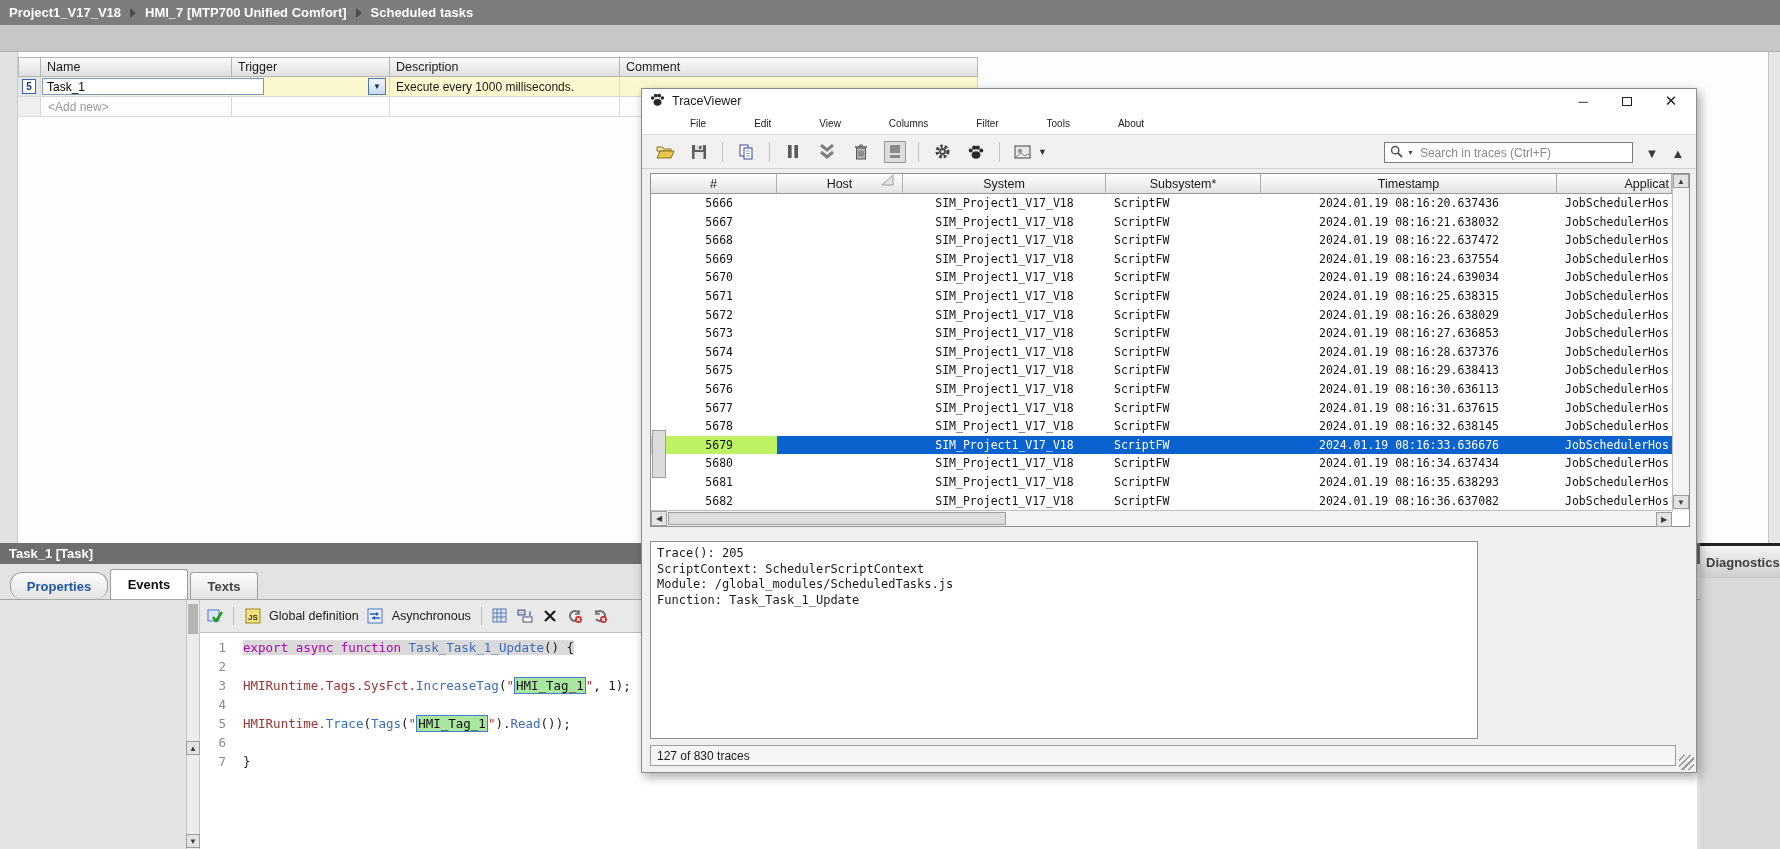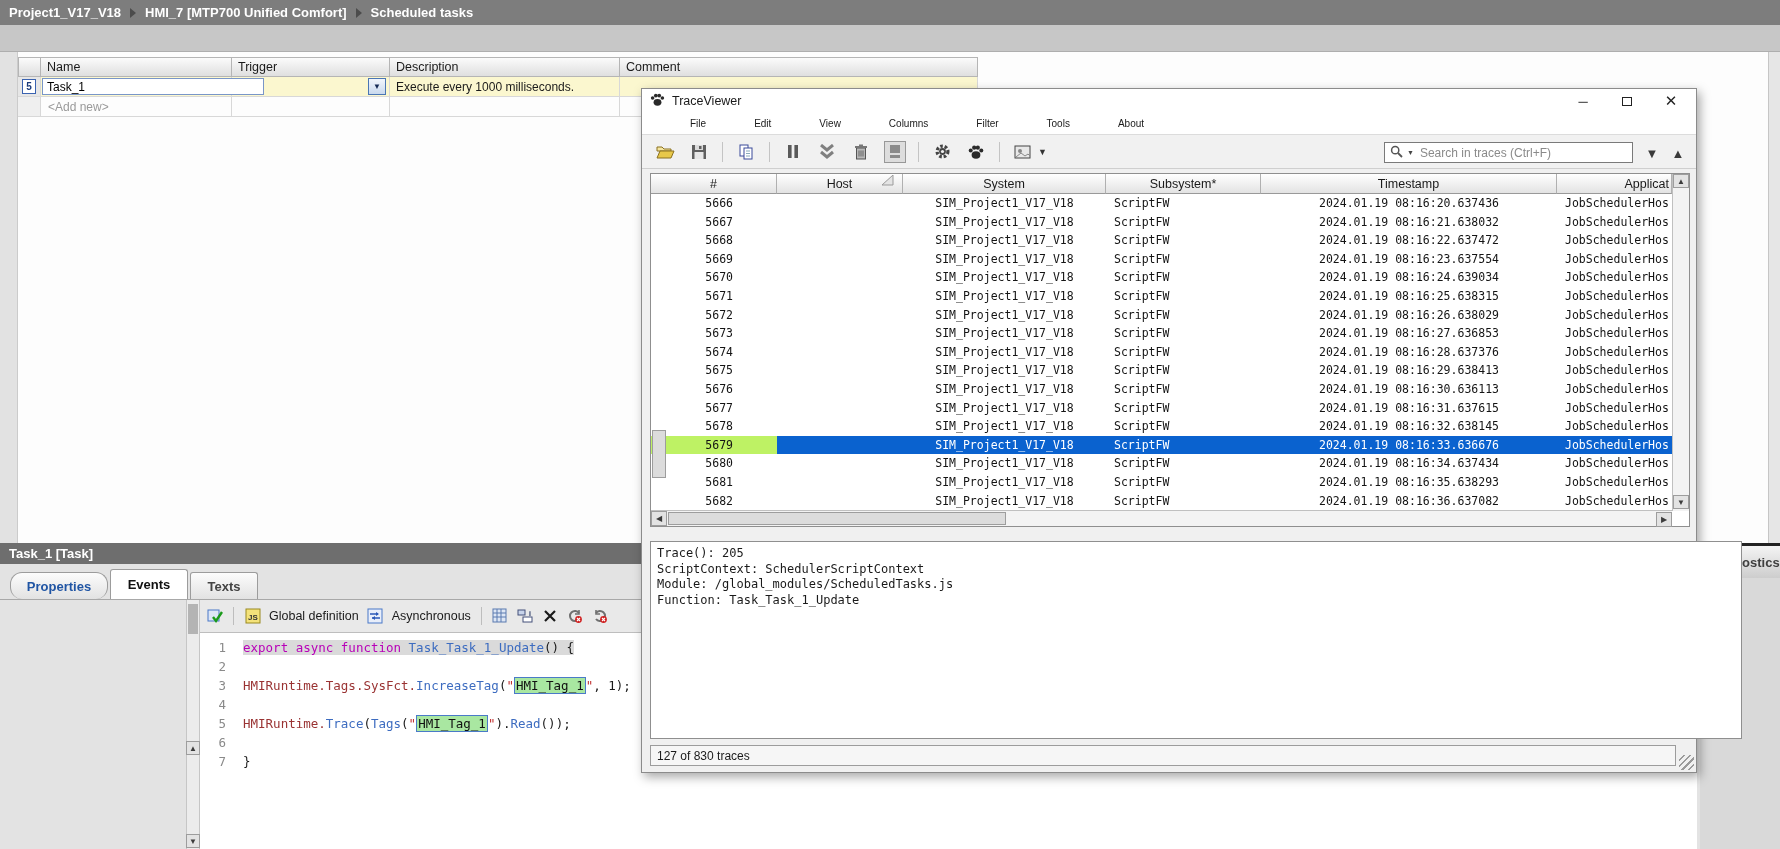--- a/index.html
+++ b/index.html
@@ -109,21 +109,21 @@
   .tv-row.sel .c{background:#0a62cf;color:#fff;}
   .tv-row.sel .c-num{background:#bef264;color:#141414;}
   #tv-vscroll{position:absolute;right:0;top:0;width:17px;height:337px;background:#f3f3f3;border-left:1px solid #c0c0c0;}
   #tv-vthumb{position:absolute;left:1px;top:256px;width:14px;height:48px;background:#dcdcdc;border:1px solid #9d9d9d;}
   #tv-hscroll{position:absolute;left:0;bottom:0;width:1021px;height:16px;background:#f3f3f3;border-top:1px solid #c0c0c0;
               display:flex;align-items:center;}
   #tv-hthumb{position:absolute;left:17px;top:1px;width:338px;height:13px;background:#dcdcdc;border:1px solid #9d9d9d;}
   .sort-tri{position:absolute;right:8px;bottom:4px;}
 
   
-  #tv-detail{left:8px;top:452px;width:1092px;height:198px;background:#fff;border:1px solid #8f8f8f;
+  #tv-detail{left:8px;top:452px;width:828px;height:198px;background:#fff;border:1px solid #8f8f8f;
              padding:4px 6px;font-family:"DejaVu Sans Mono",monospace;font-size:12px;line-height:15.5px;white-space:pre;}
   #tv-status{left:8px;top:656px;width:1026px;height:21px;background:#f6f6f6;border:1px solid #9c9c9c;
              display:flex;align-items:center;padding-left:6px;font-size:12px;}
   #tv-grip{right:2px;bottom:2px;width:15px;height:15px;
            background:repeating-linear-gradient(135deg,transparent 0 3px,#9a9a9a 3px 4.5px);}
 </style>
 </head>
 <body>
 
 <div id="screen">

